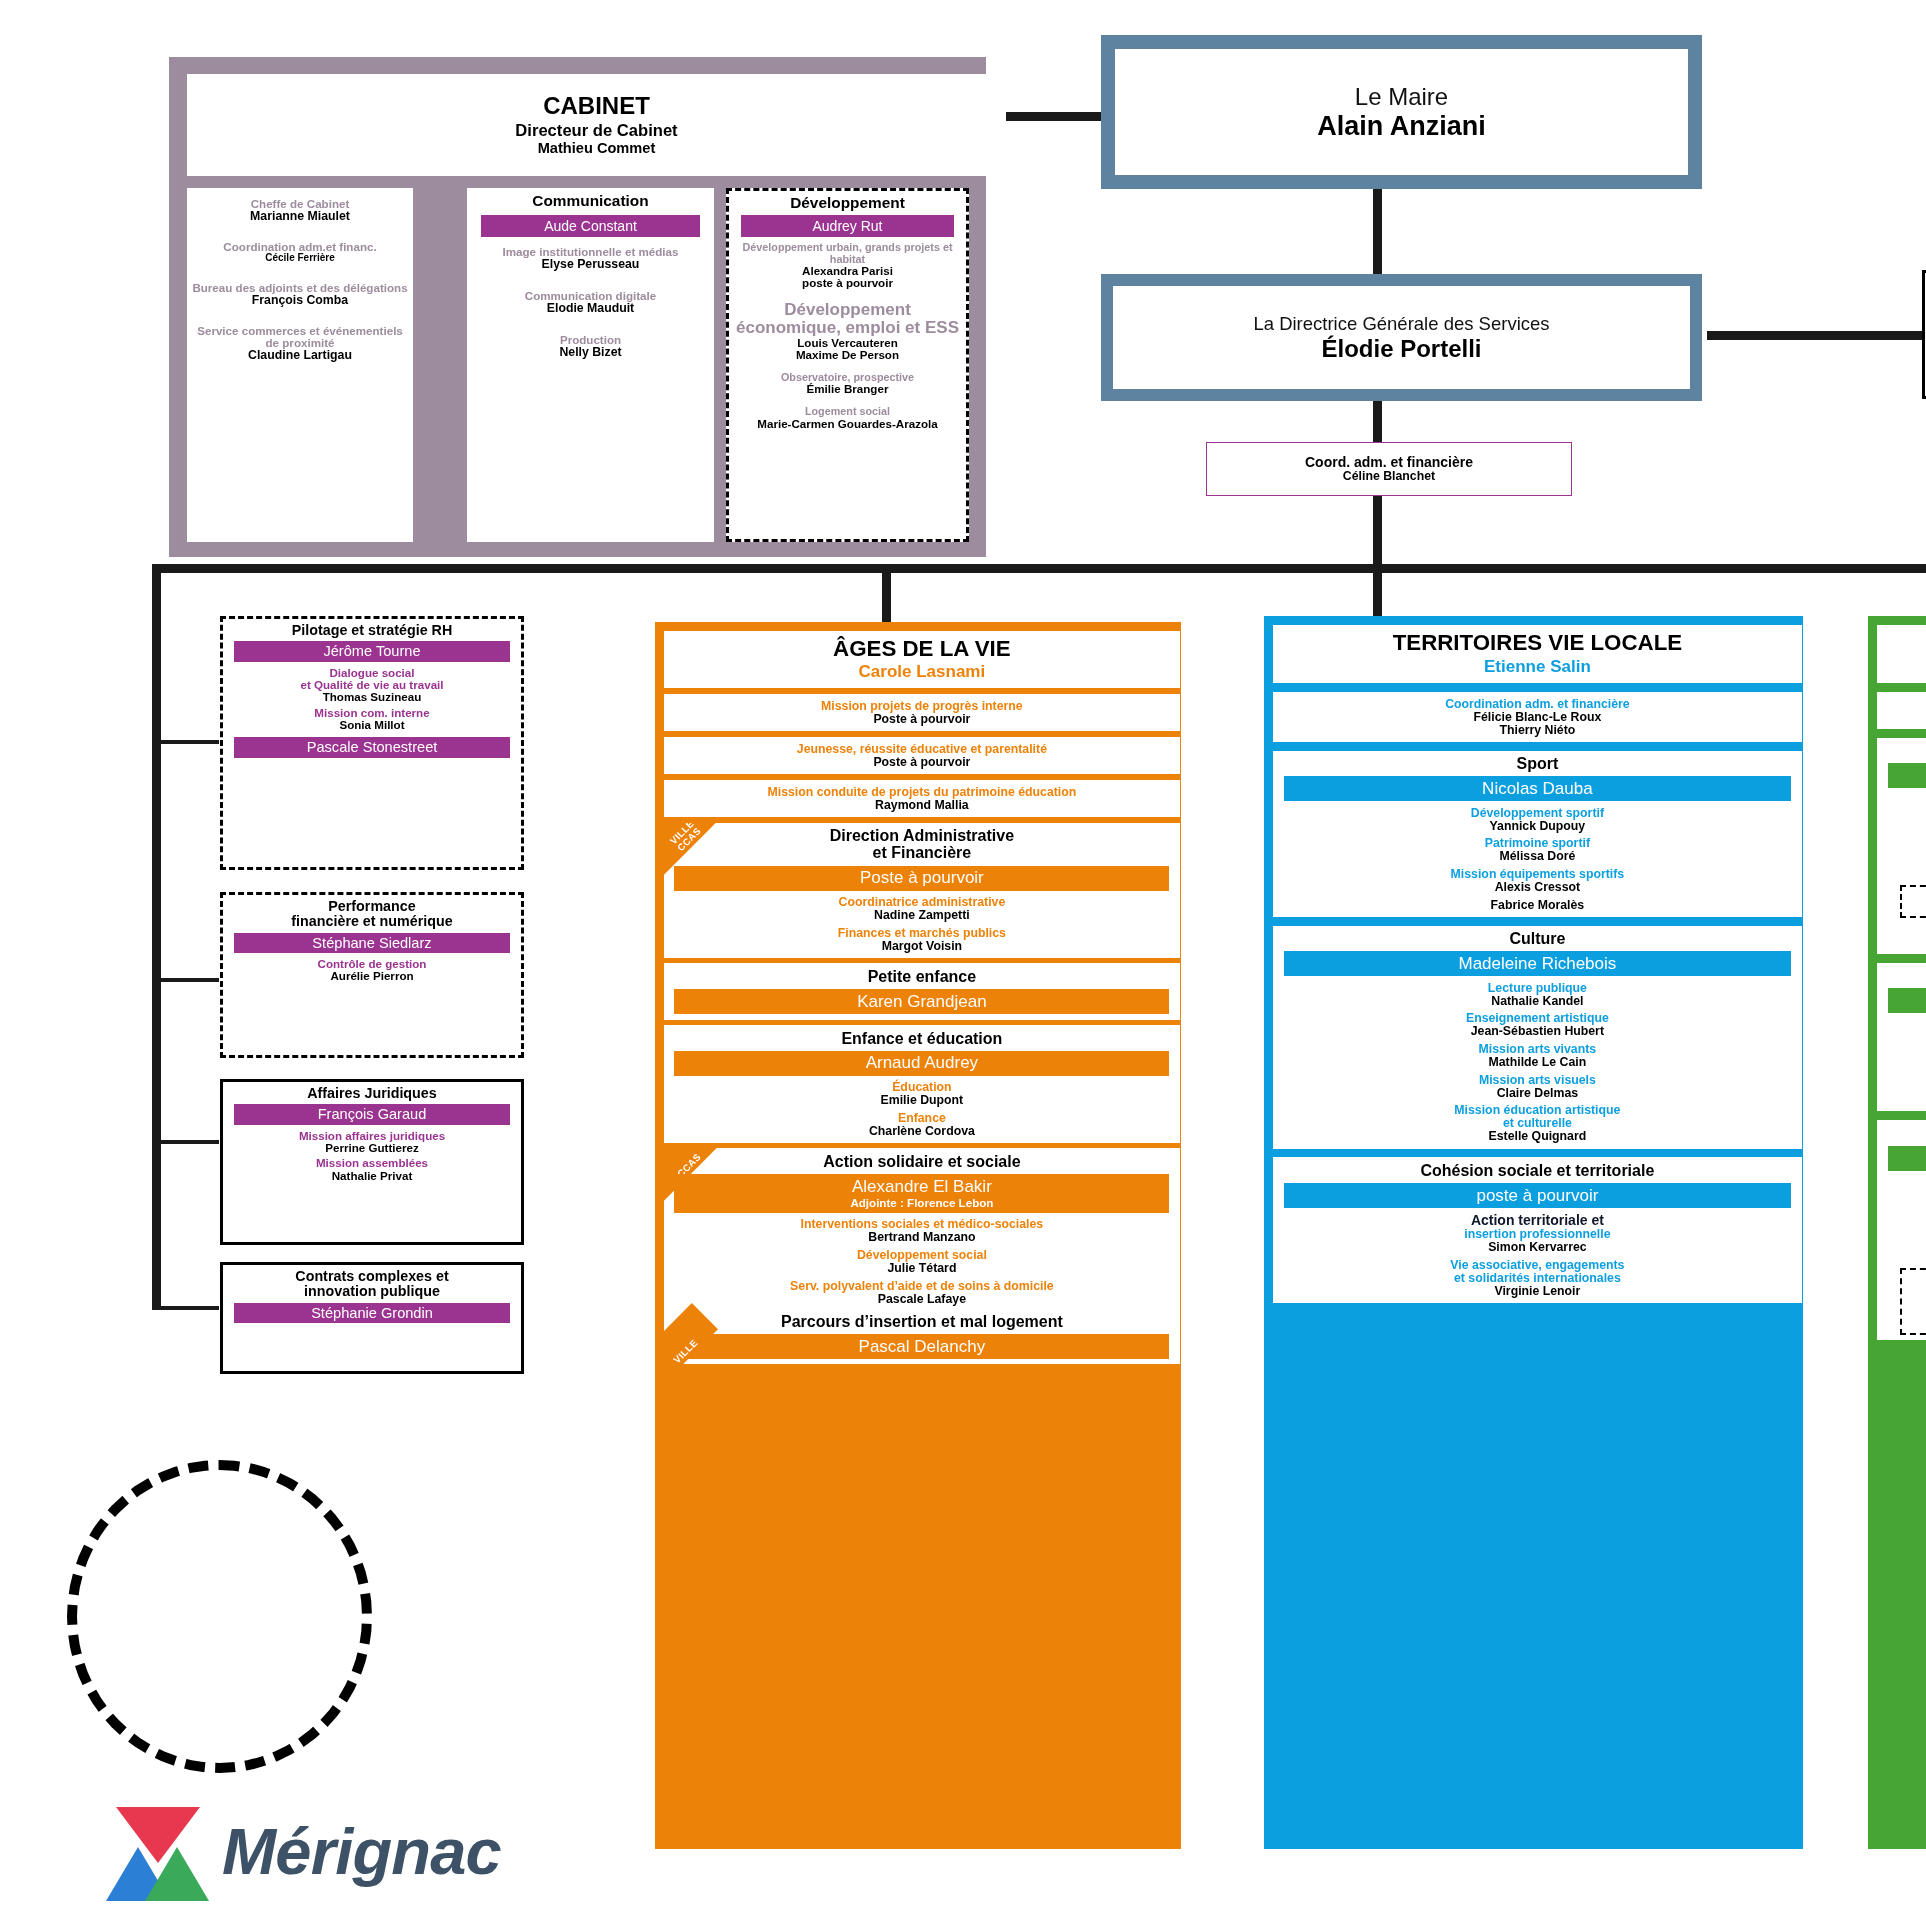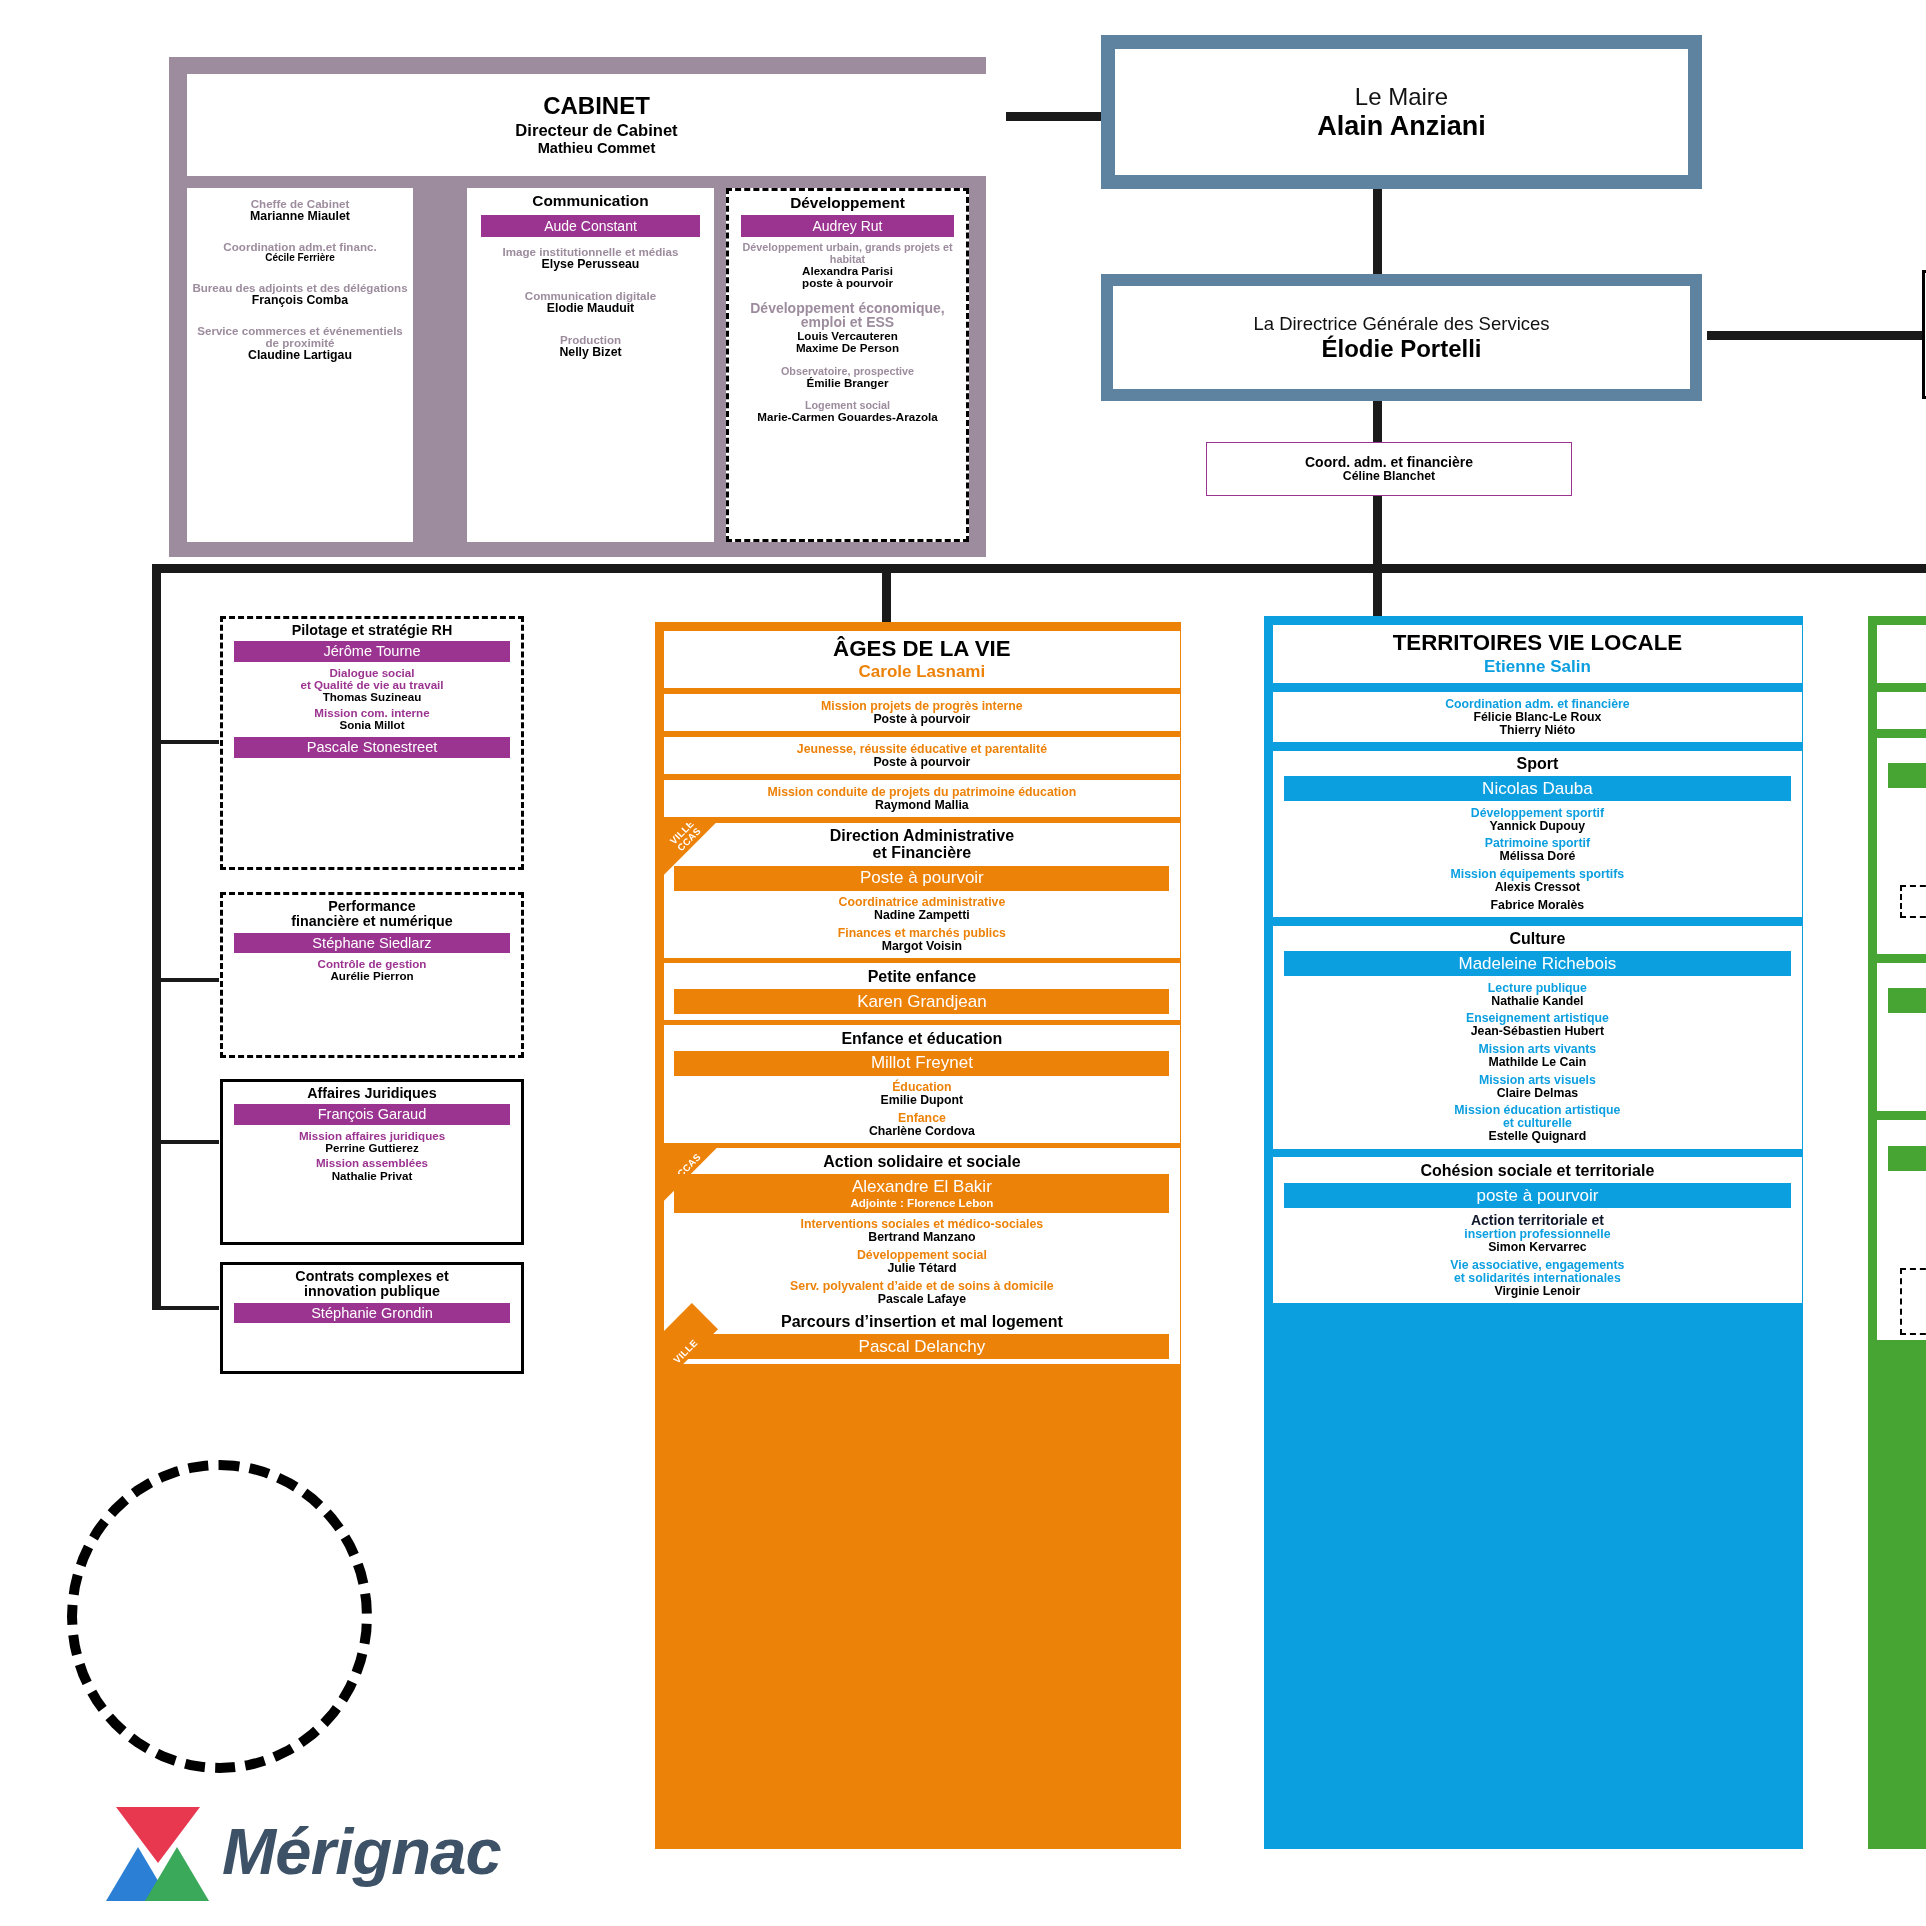--- a/index.html
+++ b/index.html
@@ -115,21 +115,21 @@
   <div class="abs dashbox" style="left:726px;top:188px;width:243px;height:354px;padding:3.9px 3.9px;">
     <div class="ttl" style="font-size:15.4px;">Développement</div>
     <div class="purplebar fill-name" style="font-size:14px;margin:3.9px 7.7px 0 7.7px;padding:2.7px 0;">Audrey Rut</div>
     <div id="cab-col3" style="margin-top:5.4px;">
         <div style="margin-top: 4.6px;">
           <div class="role" style="color: rgb(157, 140, 158); font-size: 10.8px;">Développement urbain, grands projets et habitat</div>
           <div class="person" style="font-size: 11.6px;">Alexandra Parisi</div>
           <div class="person" style="font-size: 11.6px;">poste à pourvoir</div>
         </div>
         <div style="margin-top: 10.8px;">
-          <div class="role" style="color: rgb(157, 140, 158); font-size: 14px; margin-top: 7px;">Développement économique, emploi et ESS</div>
+          <div class="role" style="color: rgb(157, 140, 158); font-size: 17px; margin-top: 7px;">Développement économique, emploi et ESS</div>
           <div class="person" style="font-size: 11.6px;">Louis Vercauteren</div>
           <div class="person" style="font-size: 11.6px;">Maxime De Person</div>
         </div>
         <div style="margin-top: 10.8px;">
           <div class="role" style="color: rgb(157, 140, 158); font-size: 10.8px;">Observatoire, prospective</div>
           <div class="person" style="font-size: 11.6px;">Émilie Branger</div>
         </div>
         <div style="margin-top: 10.8px;">
           <div class="role" style="color: rgb(157, 140, 158); font-size: 10.8px;">Logement social</div>
           <div class="person" style="font-size: 11.6px;">Marie-Carmen Gouardes-Arazola</div>
@@ -244,21 +244,21 @@
           <div class="role" style="color: rgb(237, 130, 9); font-size: 12.3px;">Finances et marchés publics</div>
           <div class="person" style="font-size: 12.3px;">Margot Voisin</div>
         </div>
       </div>
       <div class="whitebox" style="width: 100%; position: relative; overflow: hidden; margin-top: 5.4px; padding: 4.6px 3.9px 5.4px; flex: 0 0 auto;">
         <div class="ttl" style="font-size: 16px; position: relative;">Petite enfance</div>
         <div class="fill-name" style="background: rgb(237, 130, 9); font-size: 17px; margin: 3.9px 7px 0px; padding: 2.7px 0px; position: relative;">Karen Grandjean</div>
       </div>
       <div class="whitebox" style="width: 100%; position: relative; overflow: hidden; margin-top: 5.4px; padding: 4.6px 3.9px 5.4px; flex: 0 0 auto;">
         <div class="ttl" style="font-size: 16px; position: relative;">Enfance et éducation</div>
-        <div class="fill-name" style="background: rgb(237, 130, 9); font-size: 17px; margin: 3.9px 7px 0px; padding: 2.7px 0px; position: relative;">Millot Freynet</div>
+        <div class="fill-name" style="background: rgb(237, 130, 9); font-size: 17px; margin: 3.9px 7px 0px; padding: 2.7px 0px; position: relative;">Arnaud Audrey</div>
         <div style="margin-top: 5.4px;">
           <div class="role" style="color: rgb(237, 130, 9); font-size: 12.3px;">Éducation</div>
           <div class="person" style="font-size: 12.3px;">Emilie Dupont</div>
         </div>
         <div style="margin-top: 4.6px;">
           <div class="role" style="color: rgb(237, 130, 9); font-size: 12.3px;">Enfance</div>
           <div class="person" style="font-size: 12.3px;">Charlène Cordova</div>
         </div>
       </div>
       <div class="whitebox" style="width: 100%; position: relative; overflow: hidden; margin-top: 5.4px; padding: 4.6px 3.9px 5.4px; flex: 0 0 auto;">

